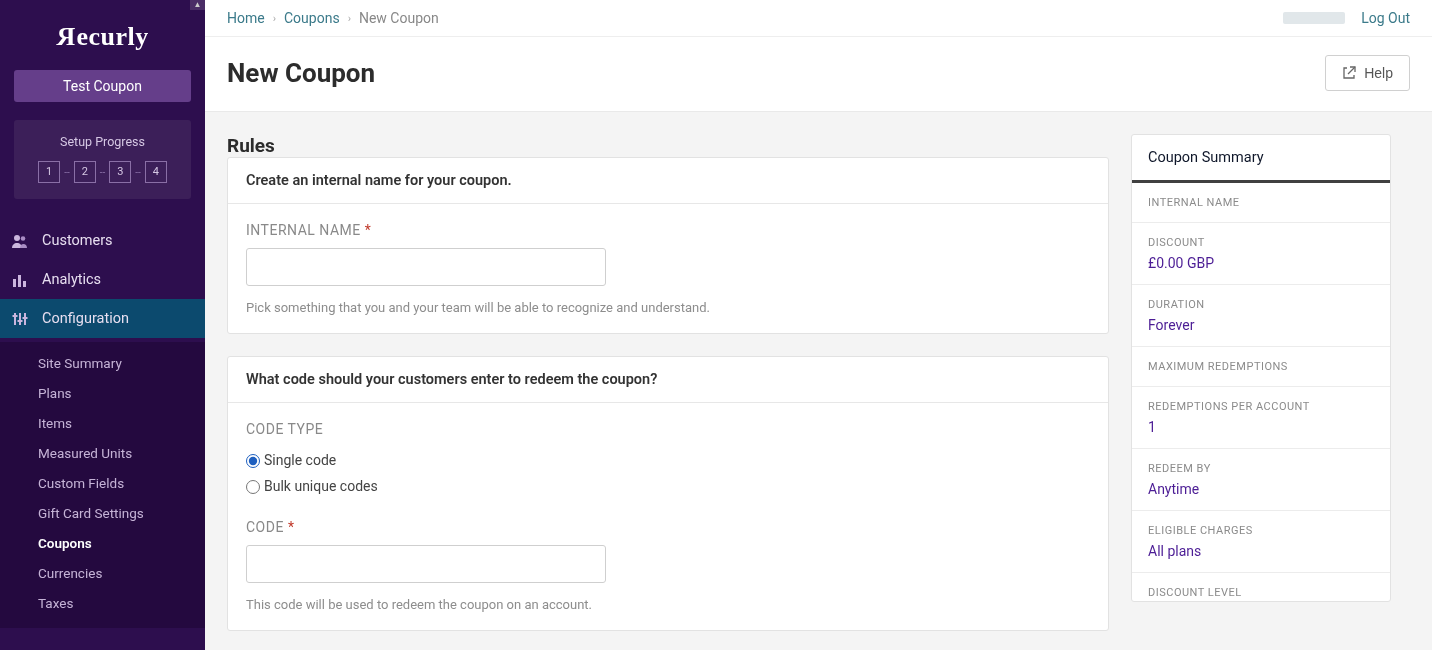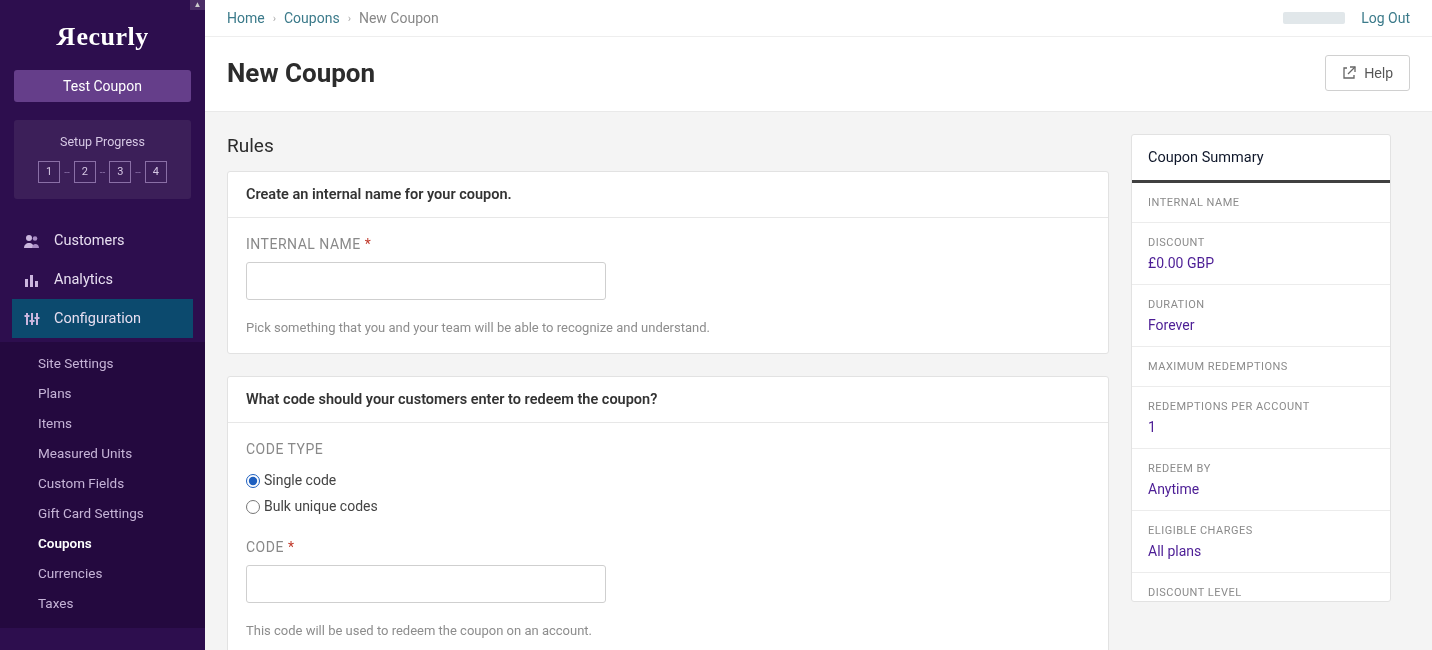--- a/index.html
+++ b/index.html
@@ -101,21 +101,21 @@
     color: #d6c8e4;
     font-size: 11px;
     line-height: 20px;
     text-align: center;
   }
   .step-sep {
     color: #8a6fa6;
     font-size: 10px;
   }
   .nav-section {
-    padding: 4px 12px 4px;
+    padding: 4px 0 4px;
   }
   .nav-item {
     display: flex;
     align-items: center;
     gap: 14px;
     padding: 11px 12px 11px 12px;
     color: #e7def0;
     font-size: 14.5px;
     cursor: pointer;
   }
@@ -194,23 +194,22 @@
     background: #f4f4f4;
     padding: 22px;
     display: flex;
     gap: 22px;
     align-items: flex-start;
     overflow: visible;
   }
   .left-col { flex: 1; min-width: 0; max-width: 882px; }
   .section-heading {
     font-size: 19px;
-    font-weight: 400;
+    font-weight: 700;
     color: #2c2c2c;
-    margin-bottom: 14px;
   }
   .card {
     background: #fff;
     border: 1px solid #e2e2e2;
     border-radius: 3px;
     margin-bottom: 22px;
   }
   .card-header {
     padding: 14px 18px;
     border-bottom: 1px solid #e7e7e7;
@@ -232,21 +231,21 @@
   .text-input {
     width: 360px;
     max-width: 100%;
     height: 38px;
     border: 1px solid #cfcfcf;
     border-radius: 3px;
     padding: 0 10px;
     font-size: 14px;
   }
   .hint {
-    margin-top: 20px;
+    margin-top: 14px;
     color: #8d8d8d;
     font-size: 13px;
   }
   .radio-row {
     display: flex;
     align-items: flex-end;
     gap: 4px;
     padding: 5px 0;
     font-size: 14px;
     color: #444;
@@ -346,21 +345,21 @@
                   <rect x="0.5" y="3" width="5" height="2" fill="#cbb6de"></rect>
                   <rect x="5.5" y="8" width="5" height="2" fill="#cbb6de"></rect>
                   <rect x="10.5" y="5" width="5" height="2" fill="#cbb6de"></rect>
                 </svg>
           </span>
           <span>Configuration</span>
         </div>
       </div>
 
       <div class="sub-nav">
-        <div class="sub-item">Site Settings</div>
+        <div class="sub-item">Site Summary</div>
         <div class="sub-item">Plans</div>
         <div class="sub-item">Items</div>
         <div class="sub-item">Measured Units</div>
         <div class="sub-item">Custom Fields</div>
         <div class="sub-item">Gift Card Settings</div>
         <div class="sub-item active">Coupons</div>
         <div class="sub-item">Currencies</div>
         <div class="sub-item">Taxes</div>
       </div>
     </div>

